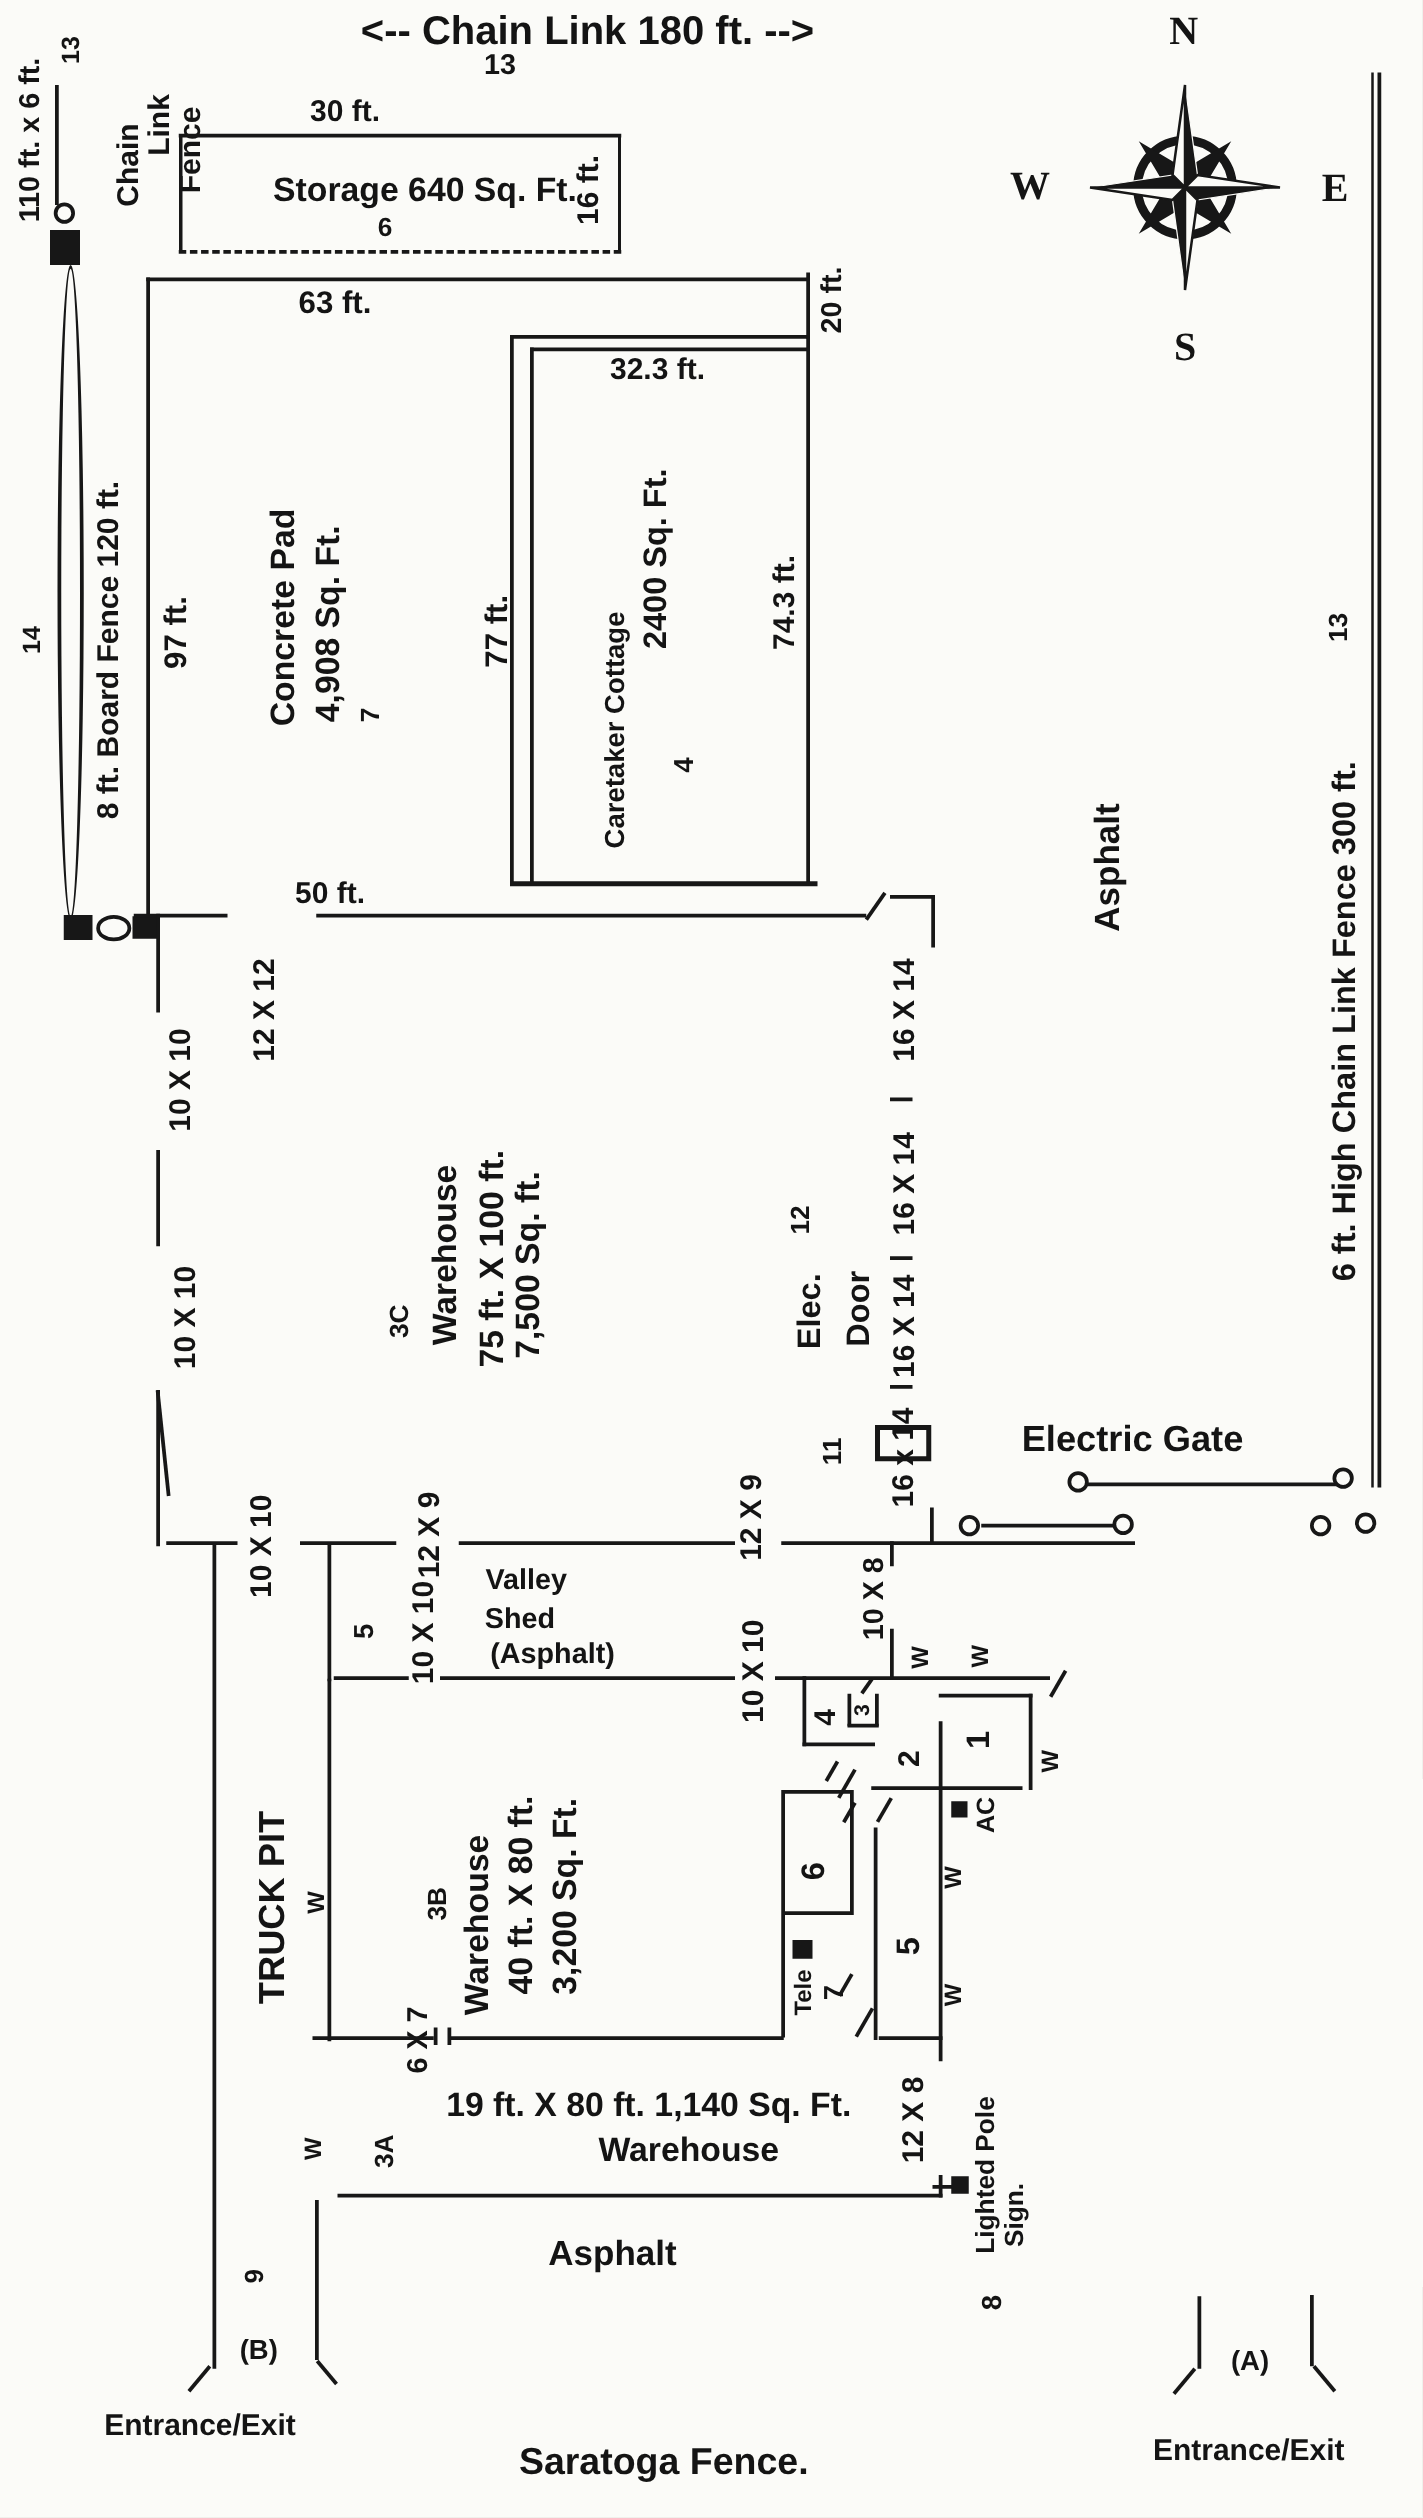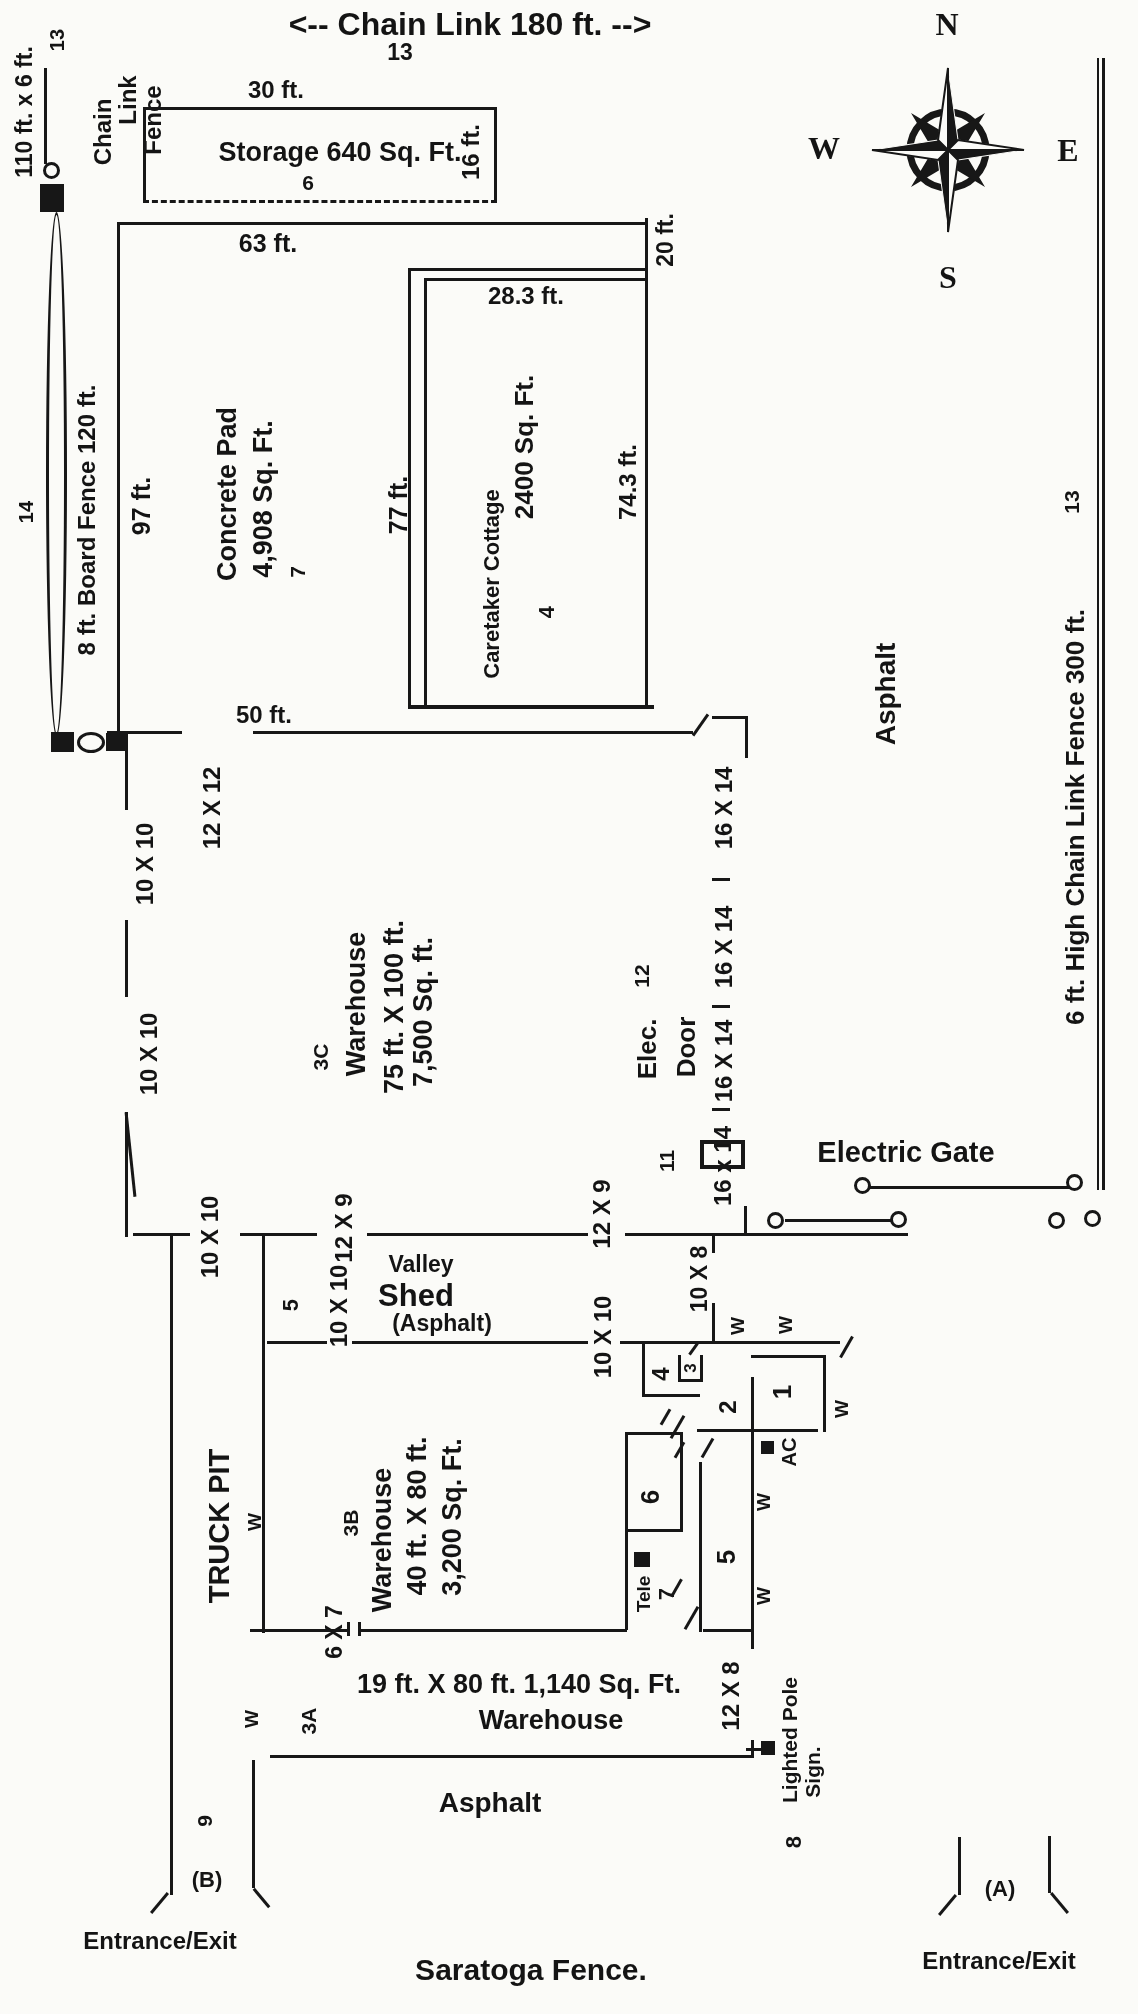--- a/index.html
+++ b/index.html
@@ -72,21 +72,21 @@
   <div class="lbl rot" style="left:297px;top:572px;font-size:21px;">7</div>
   <div class="lbl" style="left:264px;top:715px;font-size:24px;">50 ft.</div>
   <div class="lbl rot" style="left:398px;top:505px;font-size:25px;">77 ft.</div>
 
   <div class="ln" style="left:408px;top:268px;width:240px;height:3px;"></div>
   <div class="ln" style="left:408px;top:268px;width:3px;height:440px;"></div>
   <div class="ln" style="left:424px;top:278px;width:3px;height:430px;"></div>
   <div class="ln" style="left:424px;top:278px;width:224px;height:3px;"></div>
   <div class="ln" style="left:645px;top:268px;width:3px;height:440px;"></div>
   <div class="ln" style="left:408px;top:705px;width:246px;height:4px;"></div>
-  <div class="lbl" style="left:526px;top:296px;font-size:24px;">28.3 ft.</div>
+  <div class="lbl" style="left:526px;top:296px;font-size:24px;">32.3 ft.</div>
   <div class="lbl rot" style="left:524px;top:447px;font-size:26px;">2400 Sq. Ft.</div>
   <div class="lbl rot" style="left:492px;top:584px;font-size:22px;">Caretaker Cottage</div>
   <div class="lbl rot" style="left:547px;top:612px;font-size:22px;">4</div>
   <div class="lbl rot" style="left:628px;top:482px;font-size:24px;">74.3 ft.</div>
   <div class="lbl rot" style="left:665px;top:240px;font-size:23px;">20 ft.</div>
 
   <div class="lbl rot" style="left:886px;top:694px;font-size:28px;">Asphalt</div>
   <div class="dblfence" style="left:1097px;top:58px;width:8px;height:1132px;"></div>
   <div class="lbl rot" style="left:1075px;top:817px;font-size:26px;">6 ft. High Chain Link Fence 300 ft.</div>
   <div class="lbl rot" style="left:1071px;top:502px;font-size:21px;">13</div>
@@ -136,21 +136,21 @@
   <div class="circ" style="left:1066px;top:1174px;width:17px;height:17px;"></div>
   <div class="ln" style="left:785px;top:1219px;width:106px;height:3px;"></div>
   <div class="circ" style="left:767px;top:1212px;width:17px;height:17px;"></div>
   <div class="circ" style="left:890px;top:1211px;width:17px;height:17px;"></div>
   <div class="circ" style="left:1048px;top:1212px;width:17px;height:17px;"></div>
   <div class="circ" style="left:1084px;top:1210px;width:17px;height:17px;"></div>
 
   <div class="ln" style="left:262px;top:1235px;width:3px;height:110px;"></div>
   <div class="lbl rot" style="left:291px;top:1305px;font-size:22px;">5</div>
   <div class="lbl" style="left:421px;top:1264px;font-size:23px;">Valley</div>
-  <div class="lbl" style="left:416px;top:1295px;font-size:31px;">Shed</div>
+  <div class="lbl" style="left:416px;top:1295px;font-size:23px;">Shed</div>
   <div class="lbl" style="left:442px;top:1323px;font-size:23px;">(Asphalt)</div>
   <div class="ln" style="left:267px;top:1341px;width:60px;height:3px;"></div>
   <div class="ln" style="left:352px;top:1341px;width:236px;height:3px;"></div>
   <div class="ln" style="left:620px;top:1341px;width:220px;height:3px;"></div>
   <div class="slash" style="left:845px;top:1335px;height:24px;transform:rotate(30deg);"></div>
   <div class="lbl rot" style="left:699px;top:1279px;font-size:23px;">10 X 8</div>
   <div class="ln" style="left:712px;top:1233px;width:3px;height:20px;"></div>
   <div class="ln" style="left:712px;top:1303px;width:3px;height:40px;"></div>
   <div class="lbl rot" style="left:737px;top:1326px;font-size:19px;">W</div>
   <div class="lbl rot" style="left:785px;top:1325px;font-size:19px;">W</div>

